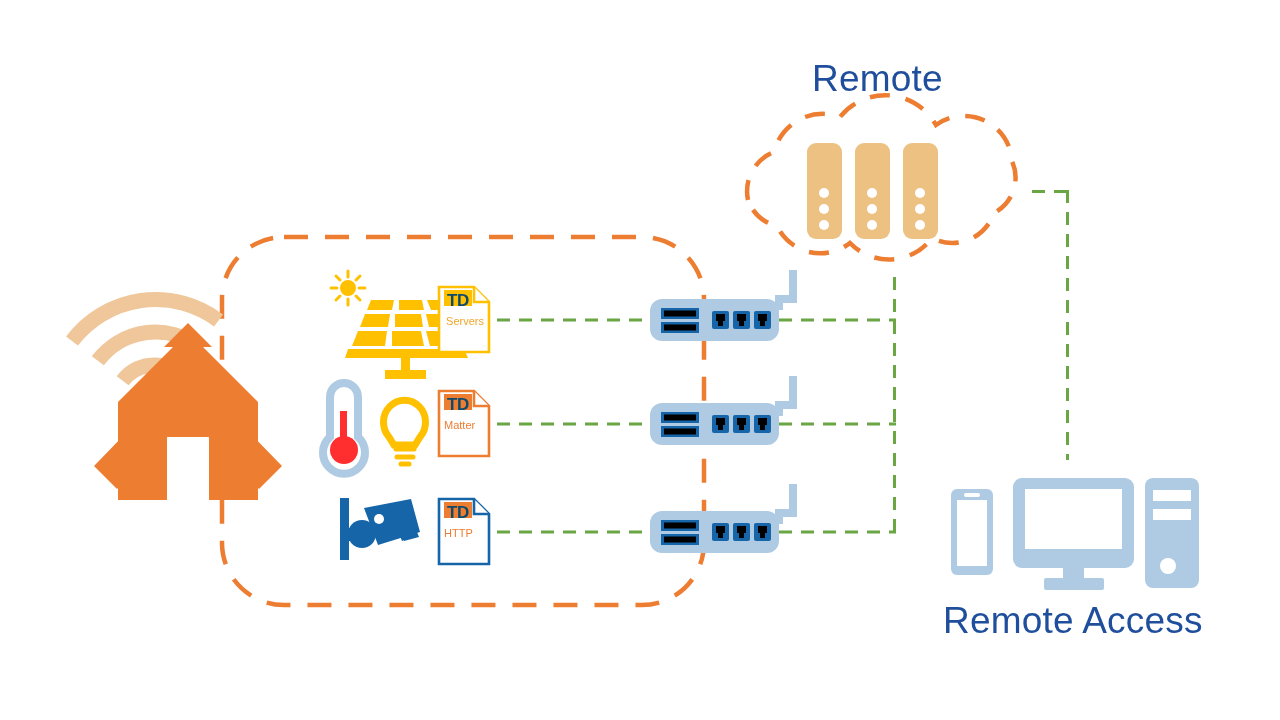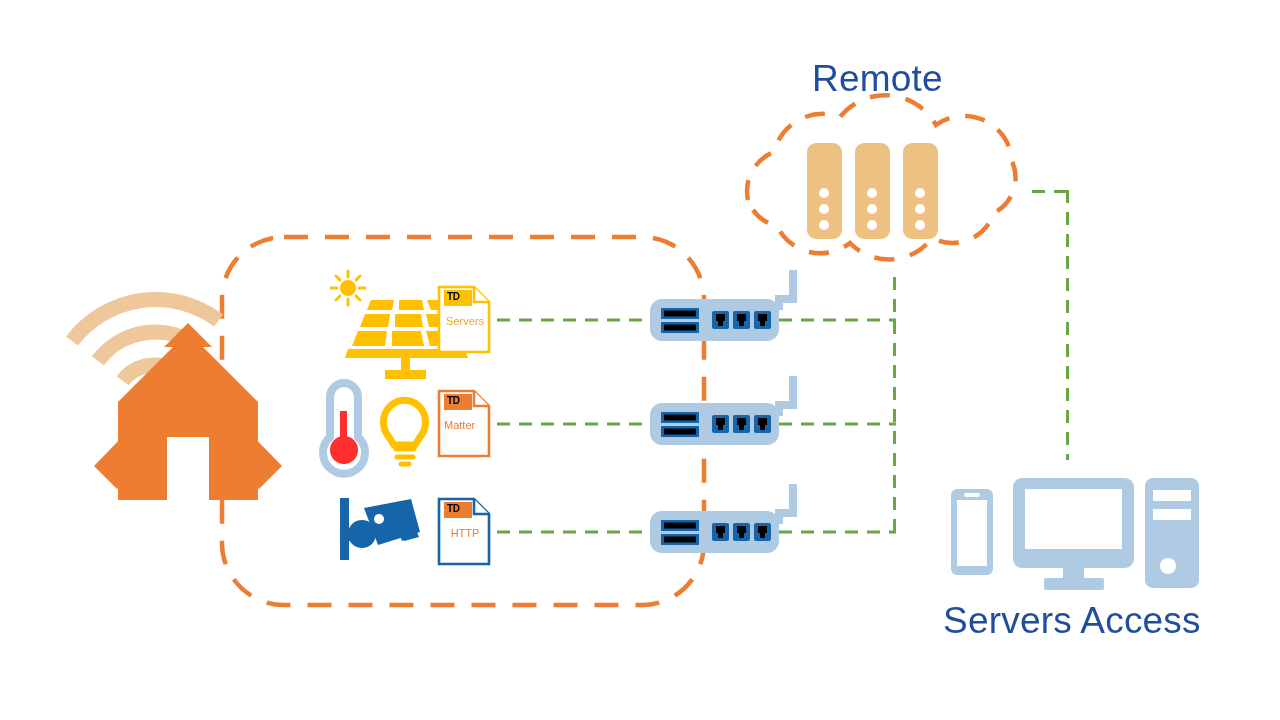--- a/index.html
+++ b/index.html
@@ -47,23 +47,23 @@
   .doc-text {
     position: absolute;
     font-family: "Liberation Sans", sans-serif;
     font-size: 11px;
     white-space: nowrap;
     user-select: none;
   }
   .td-text {
     position: absolute;
     font-family: "Liberation Sans", sans-serif;
-    font-size: 10px;
+    font-size: 17px;
     font-weight: bold;
-    color: #000000;
+    color: #0c4a6e;
     letter-spacing: -0.3px;
     white-space: nowrap;
     user-select: none;
   }
 </style>
 </head>
 <body>
 
 <div id="stage">
 
@@ -309,23 +309,23 @@
         <rect x="1153" y="490" width="38" height="11" fill="#ffffff"></rect>
         <rect x="1153" y="509" width="38" height="11" fill="#ffffff"></rect>
         <circle cx="1168" cy="566" r="8" fill="#ffffff"></circle>
       </g>
     </g>
 
   </svg>
 
   <div class="lbl" id="servers-label">Remote</div>
 
-  <div class="lbl" id="remote-label">Servers Access</div>
+  <div class="lbl" id="remote-label">Remote Access</div>
 
   <div class="td-text" style="left:447px; top:291px;">TD</div>
   <div class="td-text" style="left:447px; top:395px;">TD</div>
   <div class="td-text" style="left:447px; top:503px;">TD</div>
 
   <div class="doc-text" style="left:444px; top:315px; width:42px; text-align:center; color:#F0A52A;">Servers</div>
   <div class="doc-text" style="left:444px; top:419px; width:42px; color:#ED7D31;">Matter</div>
-  <div class="doc-text" style="left:444px; top:527px; width:42px; text-align:center; color:#ED7D31;">HTTP</div>
+  <div class="doc-text" style="left:444px; top:527px; width:42px; color:#ED7D31;">HTTP</div>
 
 </div>
 
 </body></html>

